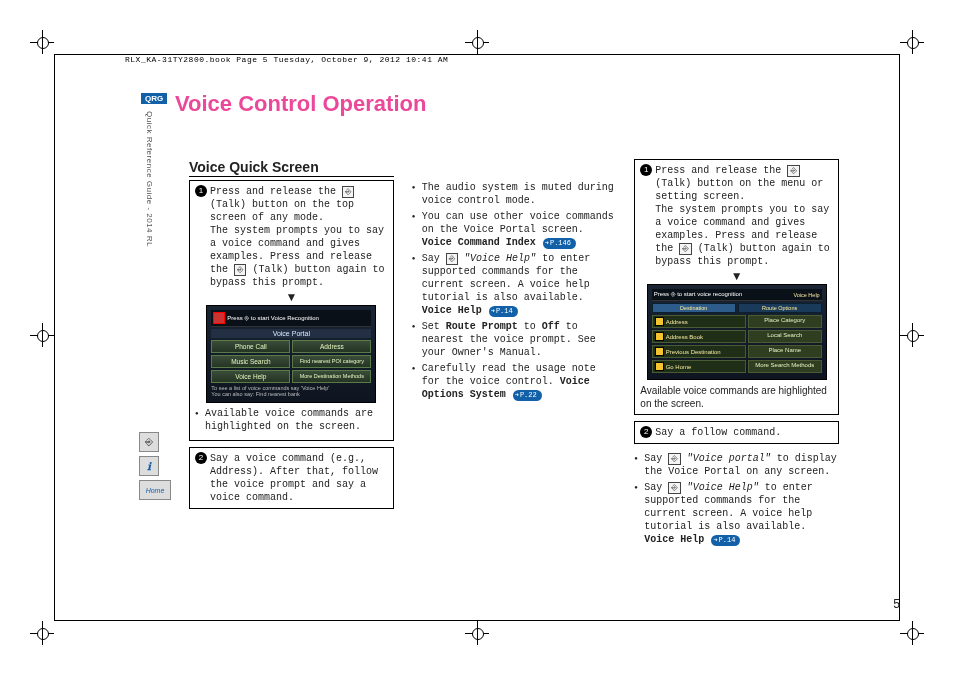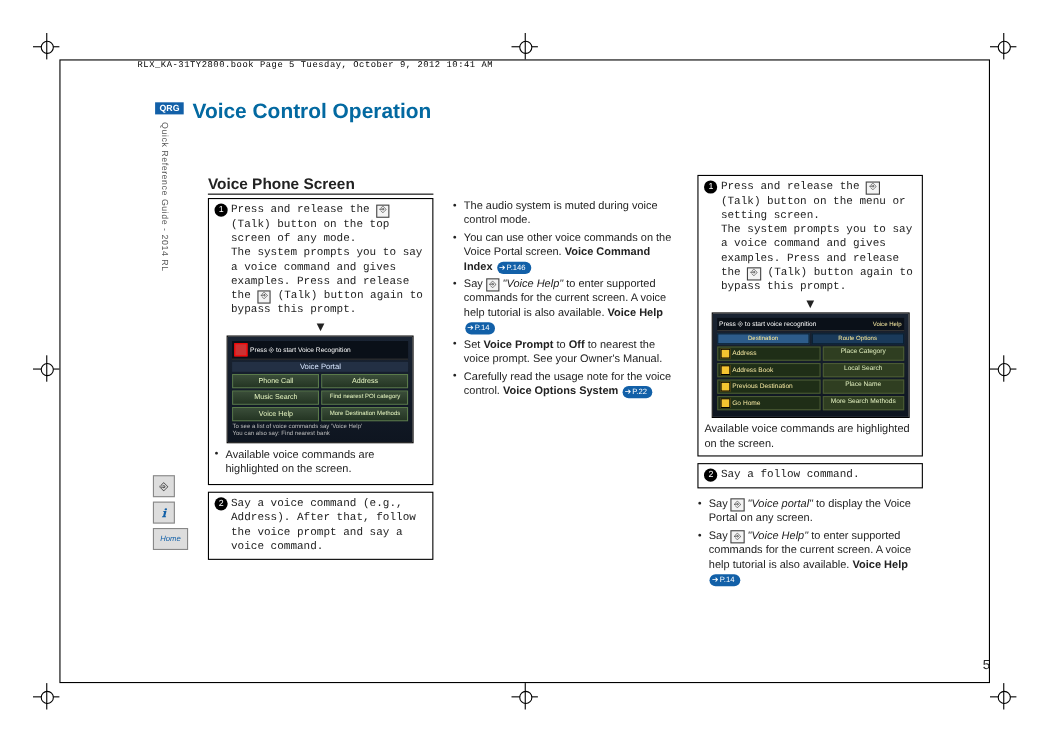--- a/index.html
+++ b/index.html
@@ -83,23 +83,23 @@
   .side-icon {
     width: 18px; height: 18px;
     border: 0.5px solid #888;
     background: #ddd;
     display:flex;align-items:center;justify-content:center;
     font-size:10px;
   }
   .title {
     position: absolute;
     top: 36px; left: 120px;
-    font-size: 19px;
+    font-size: 22px;
     font-weight: bold;
-    color: #0369a1;
+    color: #ec4899;
   }
   .columns {
     position: absolute;
     top: 104px; left: 134px; right: 60px; bottom: 40px;
     display: flex;
     gap: 18px;
   }
   .col {
     flex: 1;
     display: flex;
@@ -195,20 +195,21 @@
   ul.bullets {
     list-style: none;
     padding: 0;
     margin: 2px 0;
   }
   ul.bullets > li {
     position: relative;
     padding-left: 10px;
     margin-bottom: 3px;
     line-height: 1.3;
+    font-family: Liberation Mono, monospace;
   }
   ul.bullets > li::before {
     content: '●';
     position: absolute;
     left: 0; top: 0;
     font-size: 6px;
     line-height: 13px;
   }
   .ref-pill {
     display:inline-block;
@@ -270,21 +271,21 @@
     <div class="side-icon">⎆</div>
     <div class="side-icon" style="color:#1260a8;font-family:serif;font-style:italic;font-weight:bold">ℹ</div>
     <div class="side-icon" style="width:30px;font-size:7px;font-style:italic;color:#1260a8">Home</div>
   </div>
 
   <div class="title">Voice Control Operation</div>
 
   <div class="columns">
 
     <div class="col">
-      <h2 class="section">Voice Phone Screen</h2>
+      <h2 class="section">Voice Quick Screen</h2>
 
       <div class="framed">
         <div class="step-row">
           <span class="step-num">1</span>
           <span class="step-text">
             <span>Press and release the </span><span class="inline-icon">⎆</span><span> (Talk) button on the top screen of any mode.</span><br>
             <span>The system prompts you to say a voice command and gives examples. Press and release the </span><span class="inline-icon">⎆</span><span> (Talk) button again to bypass this prompt.</span>
           </span>
         </div>
         <div class="down-arrow">▼</div>
@@ -317,21 +318,21 @@
           <span class="step-text">Say a voice command (e.g., Address). After that, follow the voice prompt and say a voice command.</span>
         </div>
       </div>
     </div>
 
     <div class="col">
       <ul class="bullets" style="margin-top:22px;">
         <li>The audio system is muted during voice control mode.</li>
         <li><span>You can use other voice commands on the Voice Portal screen. </span><b>Voice Command Index</b> <span class="ref-pill">P.146</span></li>
         <li><span>Say </span><span class="inline-icon">⎆</span> <i>"Voice Help"</i><span> to enter supported commands for the current screen. A voice help tutorial is also available. </span><b>Voice Help</b> <span class="ref-pill">P.14</span></li>
-        <li><span>Set </span><b>Voice Prompt</b><span> to </span><b>Off</b><span> to nearest the voice prompt. See your Owner's Manual.</span></li>
+        <li><span>Set </span><b>Route Prompt</b><span> to </span><b>Off</b><span> to nearest the voice prompt. See your Owner's Manual.</span></li>
         <li><span>Carefully read the usage note for the voice control. </span><b>Voice Options System</b> <span class="ref-pill">P.22</span></li>
       </ul>
     </div>
 
     <div class="col">
 
       <div class="framed">
         <div class="step-row">
           <span class="step-num">1</span>
           <span class="step-text">

